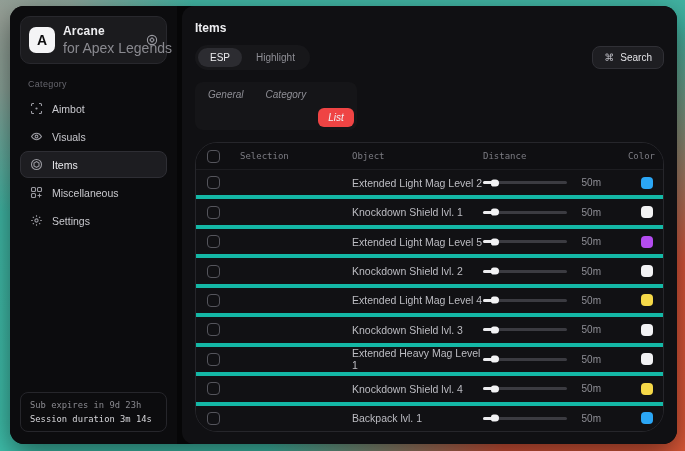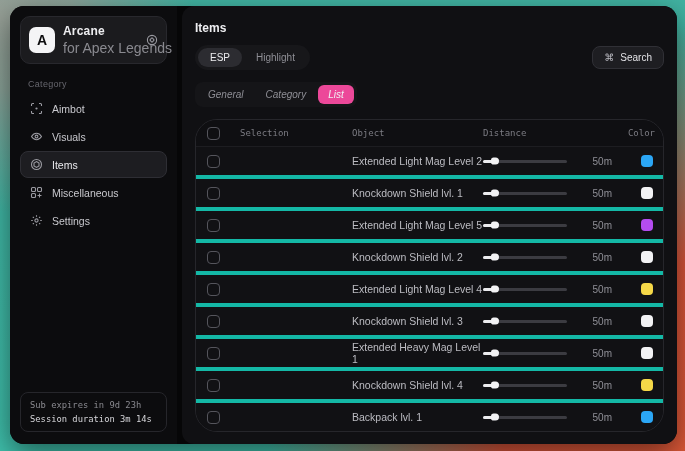--- a/index.html
+++ b/index.html
@@ -37,31 +37,31 @@
   .main { flex:1; background:#101013; border-radius:12px; margin-left:5px; padding:12px 13px; display:flex; flex-direction:column; }
   .main-title { color:#eeeef1; font-size:12px; font-weight:bold; margin:3px 0 10px 0; }
   .row-bar { display:flex; align-items:center; justify-content:space-between; }
   .seg { background:#17171a; border-radius:16px; padding:3px; display:inline-flex; gap:2px; }
   .seg-item { font-size:10px; color:#8e8e95; padding:4px 12px; border-radius:13px; cursor:default; }
   .seg-item.sel { background:#2c2c31; color:#ececef; }
   .search-btn { background:#1e1e22; border:1px solid #303036; border-radius:8px; padding:5px 11px; display:flex; align-items:center; gap:6px; color:#e2e2e6; font-size:10px; cursor:default; }
   .search-btn .cmd { color:#b9b9c0; font-size:10px; }
   .tabs { background:#151518; border-radius:8px; padding:3px; display:inline-flex; gap:2px; margin-top:12px; align-self:flex-start; }
   .tab { font-size:10px; color:#8e8e95; padding:4px 10px; border-radius:6px; cursor:default;font-style:italic; }
-  .tab.sel { background:#ec4899; color:#f0f0f3; }
+  .tab.sel { background:#ef4444; color:#f0f0f3;margin-top:23px; }
   
   .table { margin-top:12px; border:1px solid #26262b; border-radius:22px; overflow:hidden; flex:1; display:flex; flex-direction:column; }
   .t-head, .t-row { display:grid; grid-template-columns:36px 112px 1fr 134px 38px; align-items:center; padding:0 8px; }
   .t-head { height:27px; background:#0f0f12; border-bottom:1px solid #1d1d21;
             font-family:"DejaVu Sans Mono", monospace; font-size:9px; color:#7c7c83; }
   .t-row { flex:1; background:#111114; border-bottom:4px solid #14b8a6; font-size:10.5px; }
   .t-row:last-child { border-bottom:none; }
   .cbx { width:13px; height:13px; border:1.5px solid #55555c; border-radius:4px; background:transparent; margin-left:3px; cursor:default; }
   .obj { color:#bcbcc2; }
-  .dist-cell { display:flex; align-items:center; gap:19px; }
+  .dist-cell { display:flex; align-items:center; gap:8px; }
   .slider { position:relative; flex:1; max-width:84px; height:3px; background:#3b3b41; border-radius:2px; cursor:default; }
   .slider .fill { position:absolute; left:0; top:0; height:3px; width:12%; background:#ececef; border-radius:2px; }
   .slider .thumb { position:absolute; left:9%; top:50%; transform:translateY(-50%); width:8px; height:7px; background:#f2f2f4; border-radius:3px 4px 4px 3px; }
   .dist-val { color:#8f8f96; font-size:10px; min-width:26px; text-align:right; }
   .swatch-cell { display:flex; justify-content:flex-end; padding-right:2px; }
   .swatch { width:12px; height:12px; border-radius:4px; cursor:default; }
   svg { display:block; }
 </style>
 </head>
 <body>

